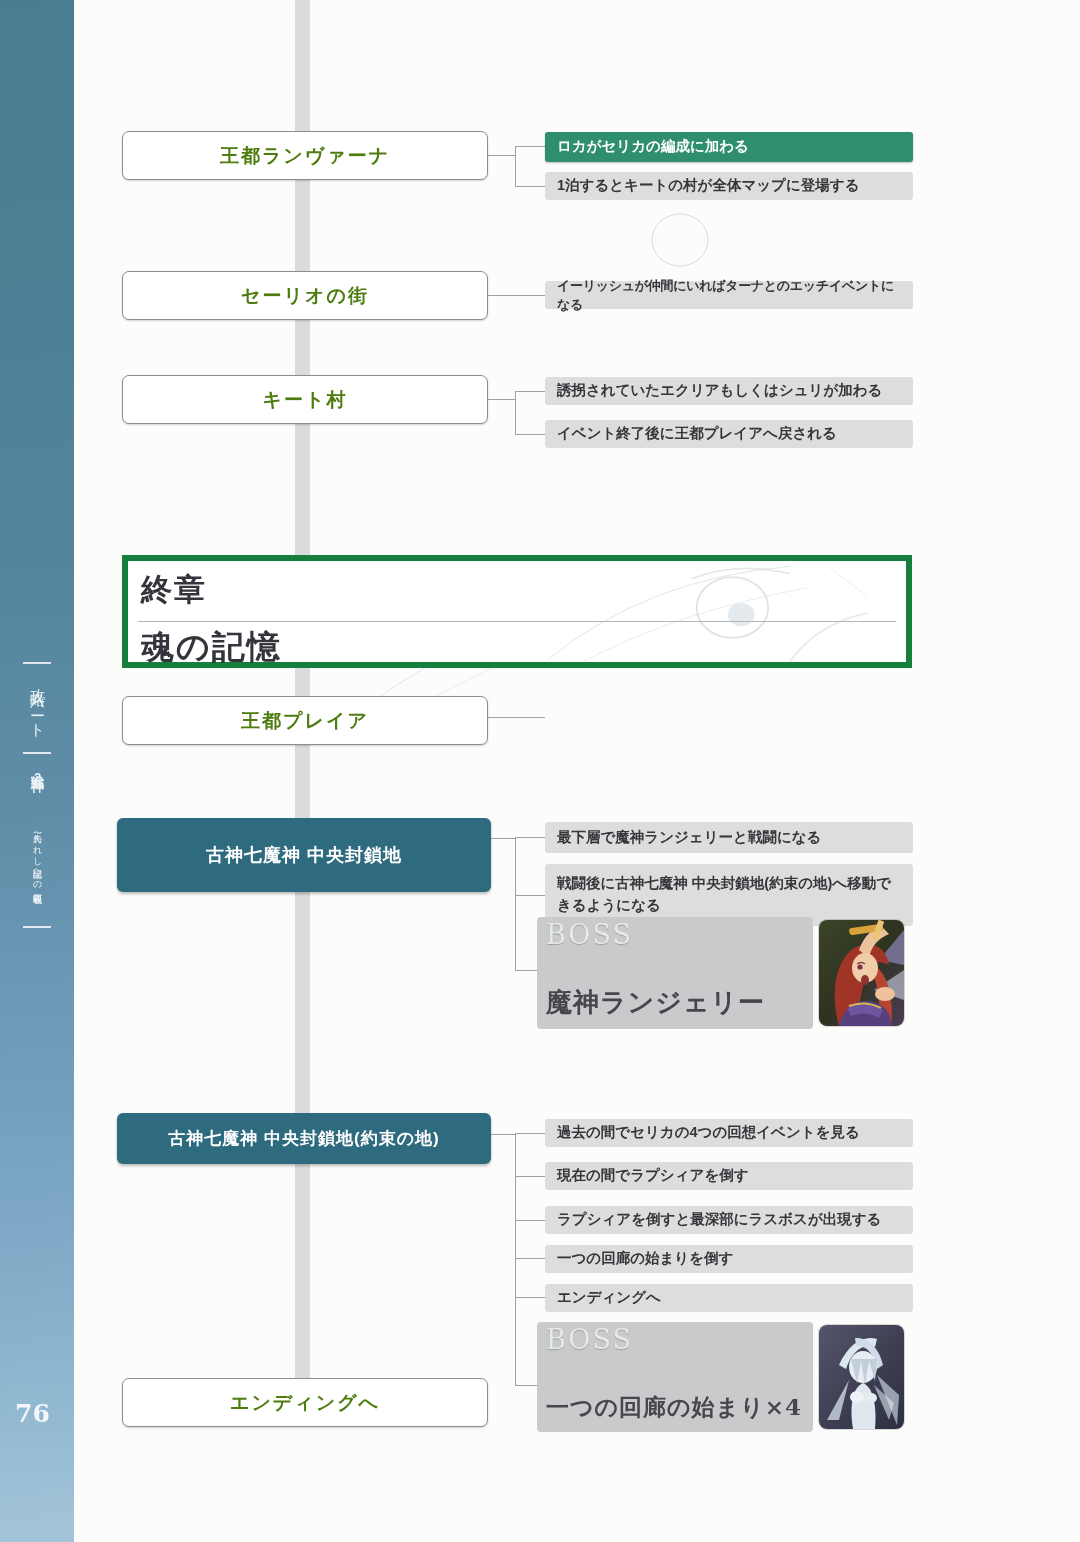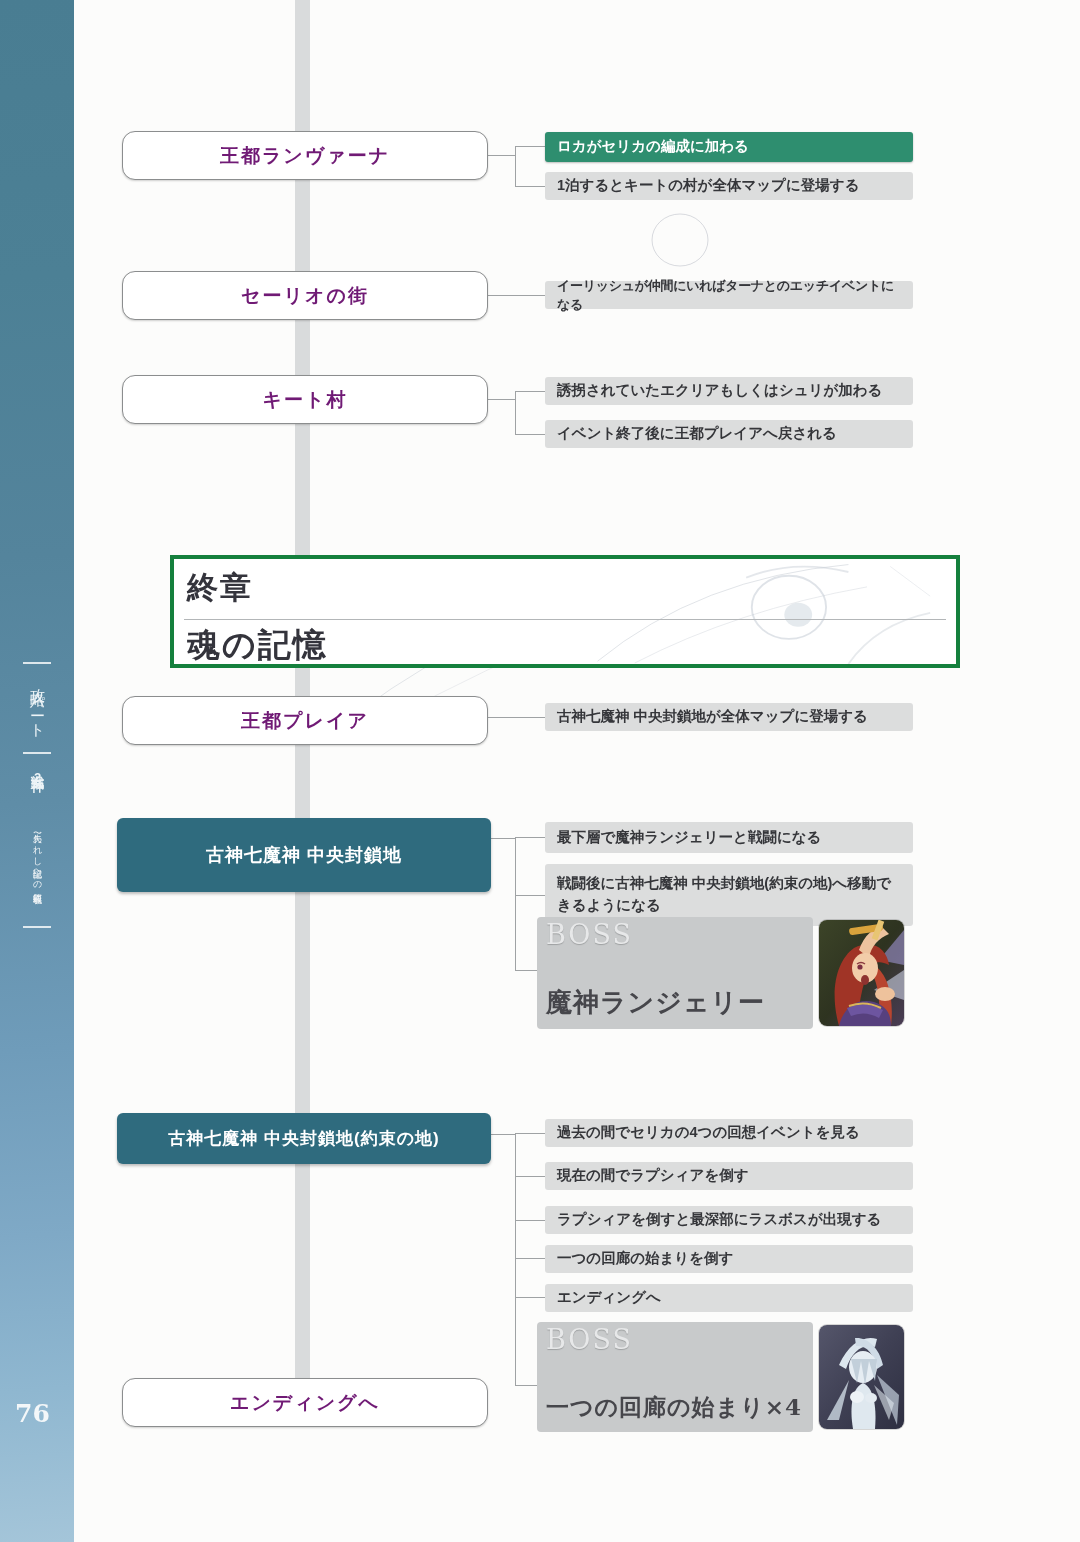--- a/index.html
+++ b/index.html
@@ -27,25 +27,25 @@
   .pagenum{
     position:absolute;left:15px;top:1399px;
     font-family:"DejaVu Serif",serif;font-weight:700;font-size:25px;color:#f3f7f9;
   }
   
   .spine{position:absolute;left:295px;top:0;width:15px;height:1392px;background:#d9dbdc;z-index:0;}
   .conn{position:absolute;background:#9fa2a4;z-index:1;}
   
   .loc{
     position:absolute;left:122px;width:366px;height:49px;z-index:2;
-    background:#ffffff;border:1.5px solid #8b8d8e;border-radius:13px;
+    background:#ffffff;border:1.5px solid #8b8d8e;border-radius:7px;
     box-shadow:0 1px 2px rgba(0,0,0,.18);
     display:flex;align-items:center;justify-content:center;
     font-family:"DejaVu Serif",serif;font-weight:700;font-size:19px;
-    letter-spacing:2px;color:#701a75;box-sizing:border-box;
+    letter-spacing:2px;color:#4d7c0f;box-sizing:border-box;
   }
   .teal{
     position:absolute;left:117px;width:374px;z-index:2;
     background:#2f6b7e;border-radius:6px;
     box-shadow:0 2px 3px rgba(0,0,0,.25);
     display:flex;align-items:center;justify-content:center;
     font-weight:700;color:#ffffff;letter-spacing:1px;
   }
   
   .evt{
@@ -53,21 +53,21 @@
     background:#dcdddd;border-radius:3px;
     display:flex;align-items:center;
     padding:0 12px;box-sizing:border-box;
     font-weight:700;font-size:14.5px;color:#35363a;line-height:1.5;
   }
   .evt.green{background:#2e8e6f;color:#ffffff;box-shadow:0 1px 2px rgba(0,0,0,.25);}
   .evt.tight{font-size:13px;letter-spacing:-0.3px;}
   
   .chapter{
     position:absolute;left:122px;top:555px;width:790px;height:113px;z-index:2;
-    background:#ffffff;border:4px solid #15803d;box-sizing:border-box;margin-left:48px;
+    background:#ffffff;border:6px solid #15803d;box-sizing:border-box;
   }
   .chapter .sketch{position:absolute;left:0;top:0;width:100%;height:100%;}
   .chapter .t1{
     position:absolute;left:13px;top:8px;
     font-family:"DejaVu Serif",serif;font-weight:700;font-size:31px;color:#34343c;letter-spacing:2px;
   }
   .chapter .div{position:absolute;left:10px;right:10px;top:60px;height:1px;background:#b3b6b8;}
   .chapter .t2{
     position:absolute;left:13px;top:64px;
     font-family:"DejaVu Serif",serif;font-weight:700;font-size:33px;color:#34343c;letter-spacing:2px;
@@ -149,21 +149,20 @@
       <path d="M700,113 Q730,70 788,58" fill="none" stroke="#c3cad2" stroke-width="2" opacity=".4"></path>
       <path d="M745,8 L788,40" stroke="#ccd2d9" stroke-width="1" opacity=".4"></path>
     </svg>
     <div class="t1">終章</div>
     <div class="div"></div>
     <div class="t2">魂の記憶</div>
   </div>
 
   <div class="conn" style="left:488px;top:717px;width:57px;height:1px"></div>
   <div class="loc" style="top:696px">王都プレイア</div>
-  <div class="evt" style="top:703px;height:28px">古神七魔神 中央封鎖地が全体マップに登場する</div>
 
   <div class="conn" style="left:490px;top:838px;width:25px;height:1px"></div>
   <div class="conn" style="left:515px;top:837px;width:1px;height:134px"></div>
   <div class="conn" style="left:515px;top:837px;width:30px;height:1px"></div>
   <div class="conn" style="left:515px;top:895px;width:30px;height:1px"></div>
   <div class="conn" style="left:515px;top:970px;width:22px;height:1px"></div>
   <div class="teal" style="top:818px;height:74px;font-size:18px">古神七魔神 中央封鎖地</div>
   <div class="evt" style="top:822px;height:31px">最下層で魔神ランジェリーと戦闘になる</div>
   <div class="evt" style="top:864px;height:62px">戦闘後に古神七魔神 中央封鎖地(約束の地)へ移動できるようになる</div>
 

